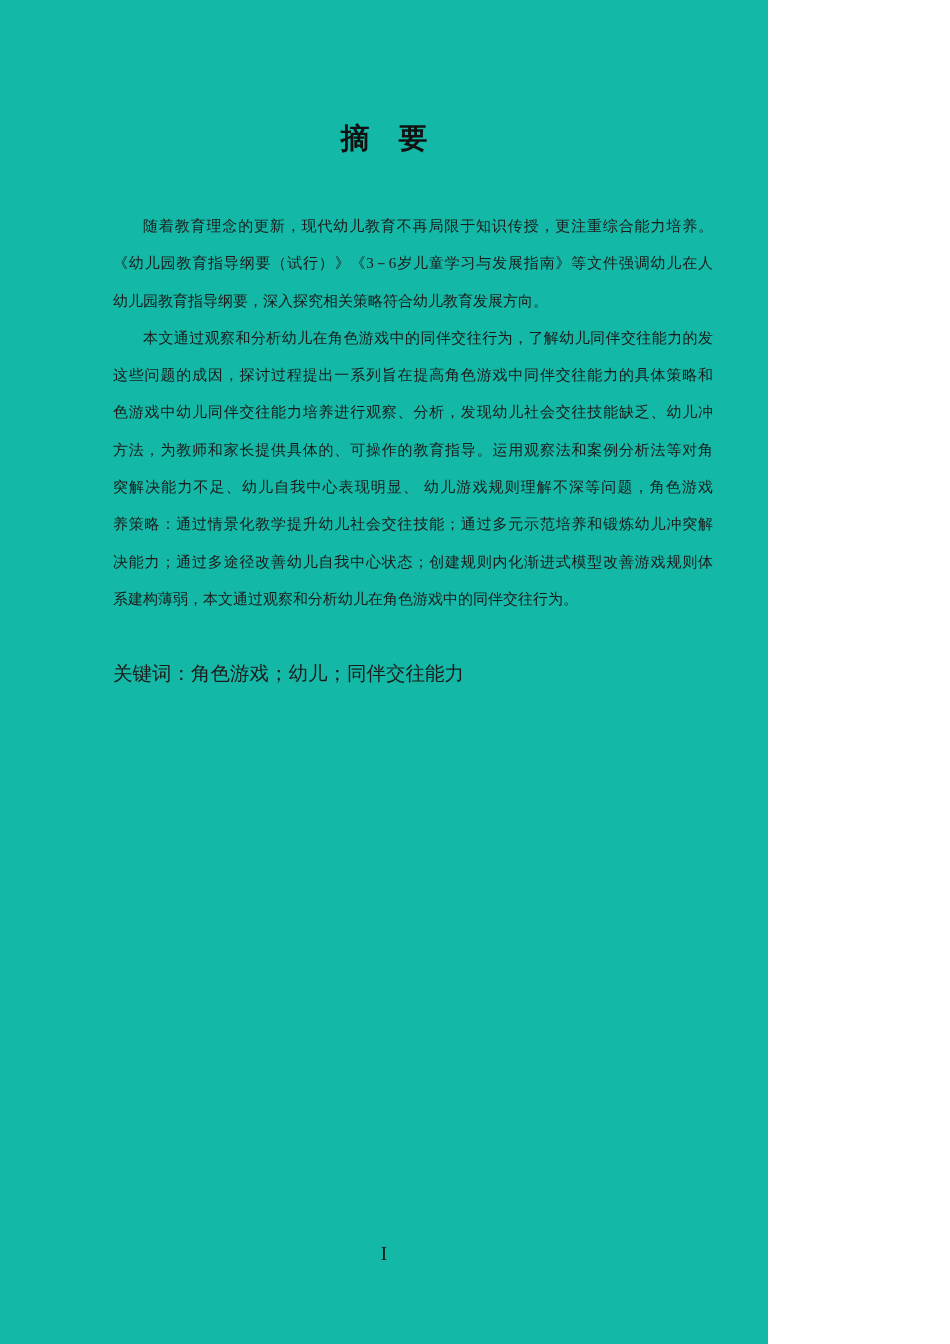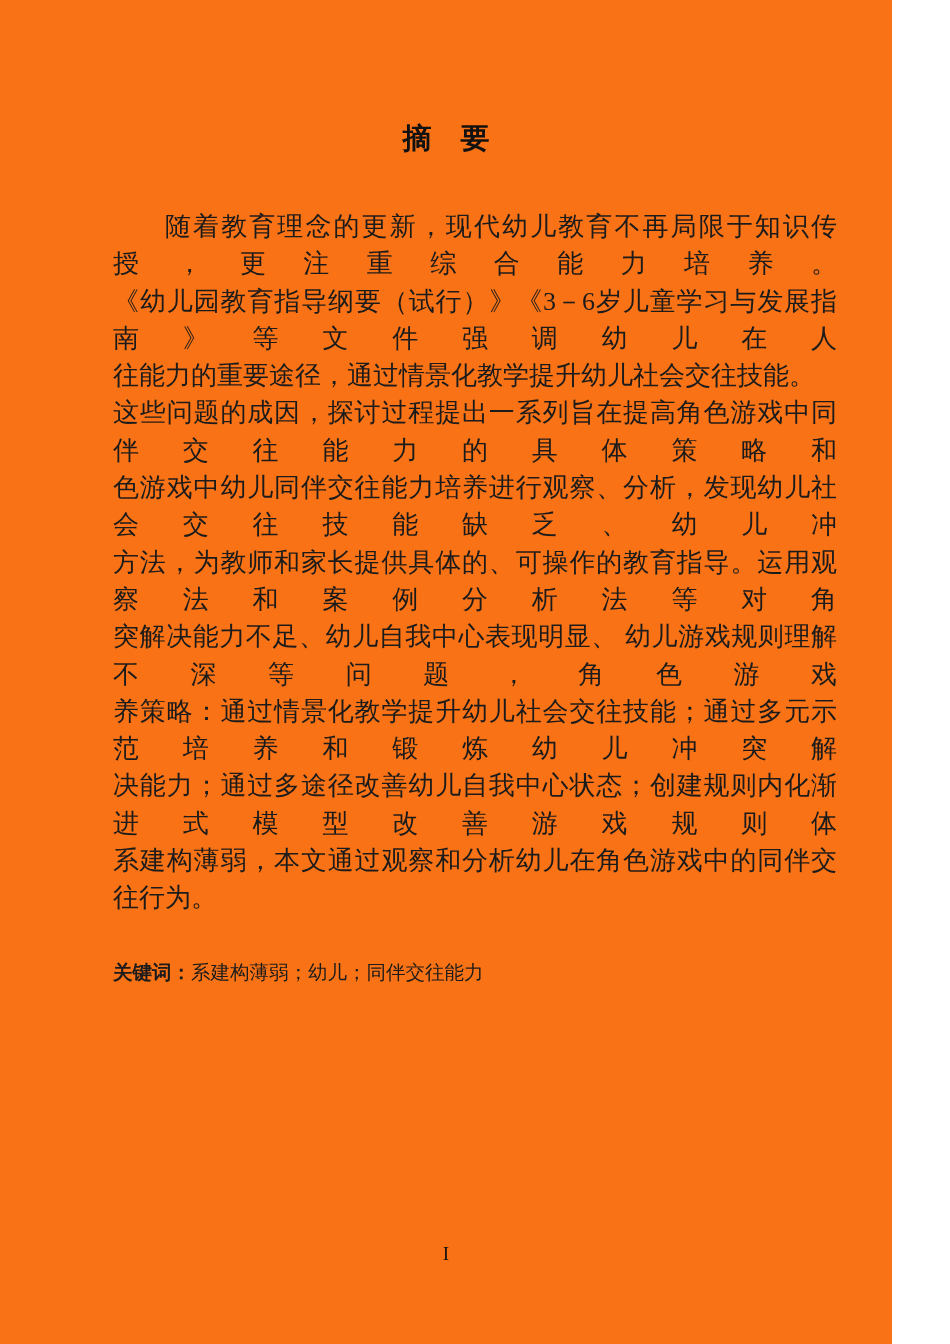--- a/index.html
+++ b/index.html
@@ -2,38 +2,38 @@
 <html><head>
 <meta charset="utf-8">
 <style>
   html, body {
     margin: 0;
     padding: 0;
     background: #ffffff;
   }
   .page {
     position: relative;
-    width: 892px;
+    width: 768px;
     height: 1344px;
-    background: #f97316;
+    background: #14b8a6;
     color: #1b1b1b;
     font-family: "Liberation Serif", "DejaVu Serif", serif;
     overflow: hidden;
   }
   .doc-title {
     padding-top: 118px;
     text-align: center;
     font-size: 29px;
     font-weight: bold;
     line-height: 40px;
     color: #111;
   }
   .abstract-body {
     margin: 50px 55px 0 113px;
-    font-size: 26px;
+    font-size: 15px;
     line-height: 37.3px;
     font-family: Liberation Serif, serif;
   }
   .line {
     text-align: justify;
     text-align-last: justify;
     -moz-text-align-last: justify;
     text-justify: inter-character;
     white-space: normal;
   }
@@ -43,21 +43,21 @@
   }
   .line.indent {
     text-indent: 2em;
   }
   .keywords-line {
     margin: 37px 112px 0 113px;
     font-size: 19.5px;
     line-height: 37.3px;
   }
   .keywords-label {
-    font-weight: bold;
+    font-weight: normal;
     font-family: "Liberation Sans", "DejaVu Sans", sans-serif;
   }
   .page-number {
     position: absolute;
     top: 1243px;
     left: 0;
     width: 100%;
     text-align: center;
     font-size: 19px;
     color: #111;
@@ -66,29 +66,30 @@
 </head>
 <body>
 
 <div class="page">
 
   <div class="doc-title">摘　要</div>
 
   <div class="abstract-body">
     <div class="line indent">随着教育理念的更新，现代幼儿教育不再局限于知识传授，更注重综合能力培养。</div>
     <div class="line">《幼儿园教育指导纲要（试行）》《3－6岁儿童学习与发展指南》等文件强调幼儿在人</div>
-    <div class="line para-end">往能力的重要途径，通过情景化教学提升幼儿社会交往技能。</div>
+    <div class="line para-end">幼儿园教育指导纲要，深入探究相关策略符合幼儿教育发展方向。</div>
+    <div class="line indent">本文通过观察和分析幼儿在角色游戏中的同伴交往行为，了解幼儿同伴交往能力的发</div>
     <div class="line">这些问题的成因，探讨过程提出一系列旨在提高角色游戏中同伴交往能力的具体策略和</div>
     <div class="line">色游戏中幼儿同伴交往能力培养进行观察、分析，发现幼儿社会交往技能缺乏、幼儿冲</div>
     <div class="line">方法，为教师和家长提供具体的、可操作的教育指导。运用观察法和案例分析法等对角</div>
     <div class="line">突解决能力不足、幼儿自我中心表现明显、 幼儿游戏规则理解不深等问题，角色游戏</div>
     <div class="line">养策略：通过情景化教学提升幼儿社会交往技能；通过多元示范培养和锻炼幼儿冲突解</div>
     <div class="line">决能力；通过多途径改善幼儿自我中心状态；创建规则内化渐进式模型改善游戏规则体</div>
     <div class="line para-end">系建构薄弱，本文通过观察和分析幼儿在角色游戏中的同伴交往行为。</div>
   </div>
 
   <div class="keywords-line">
-    <span class="keywords-label">关键词：</span><span>系建构薄弱；幼儿；同伴交往能力</span>
+    <span class="keywords-label">关键词：</span><span>角色游戏；幼儿；同伴交往能力</span>
   </div>
 
   <div class="page-number">I</div>
 
 </div>
 
 </body></html>

